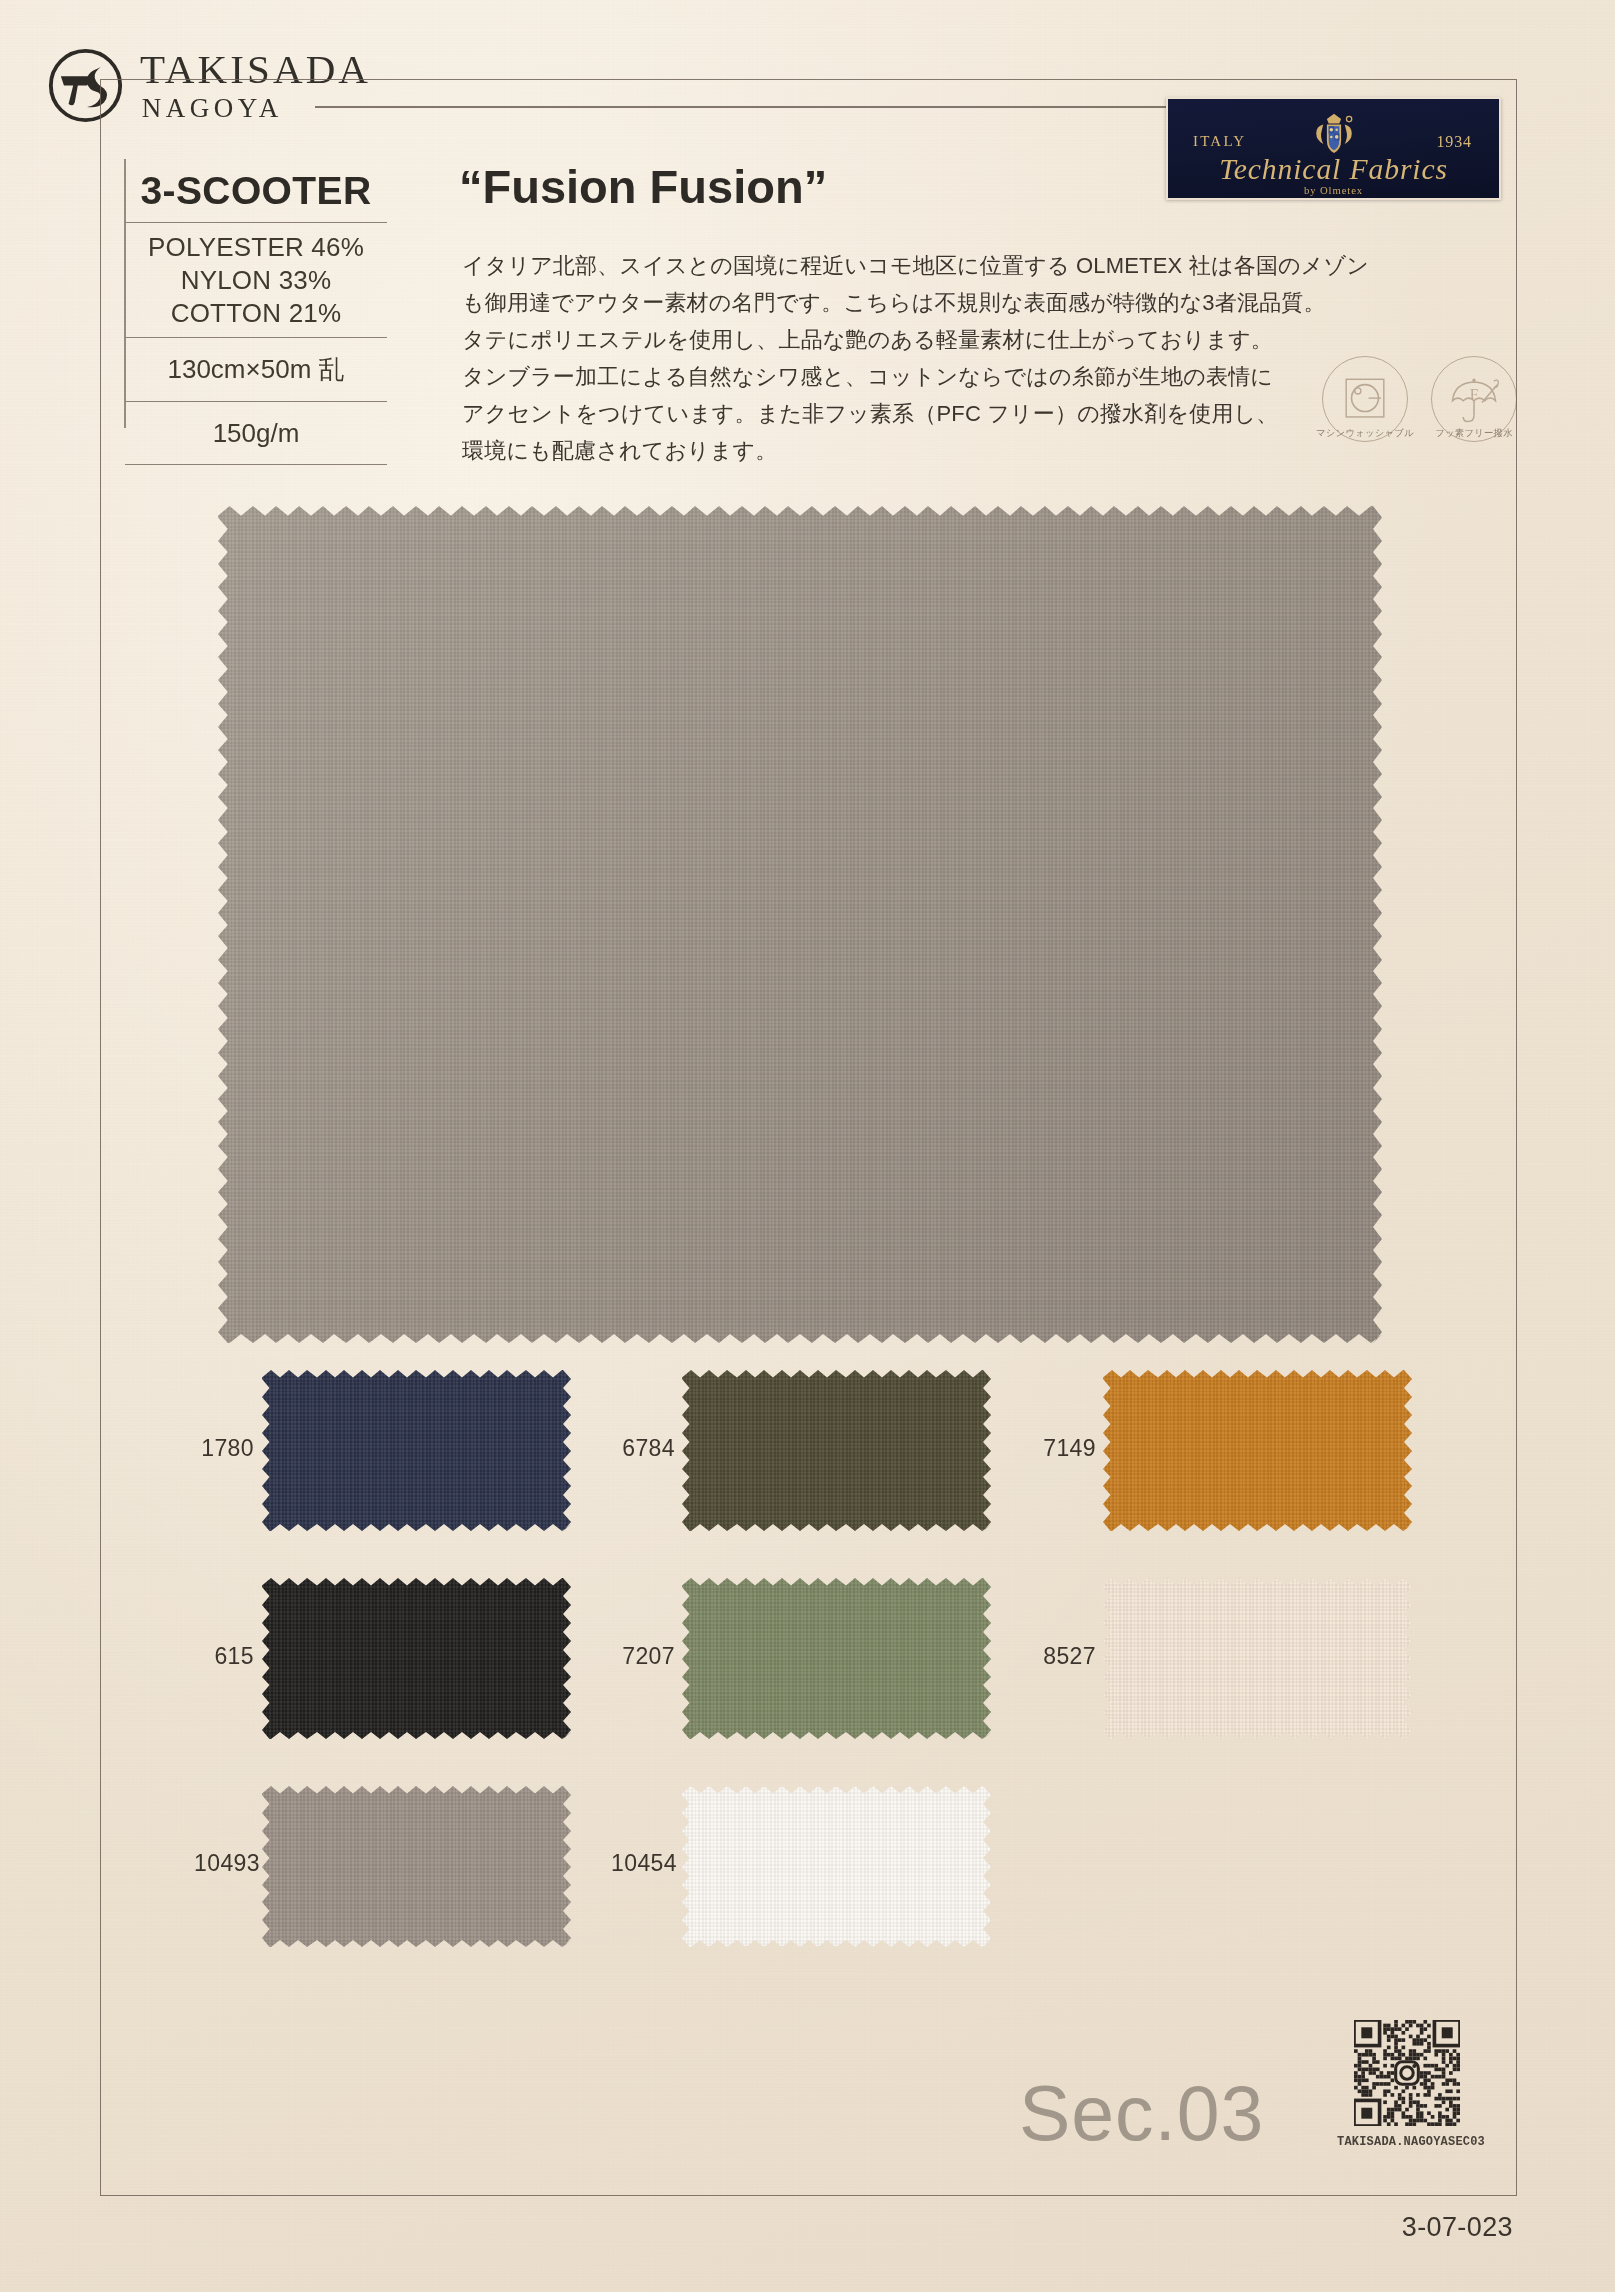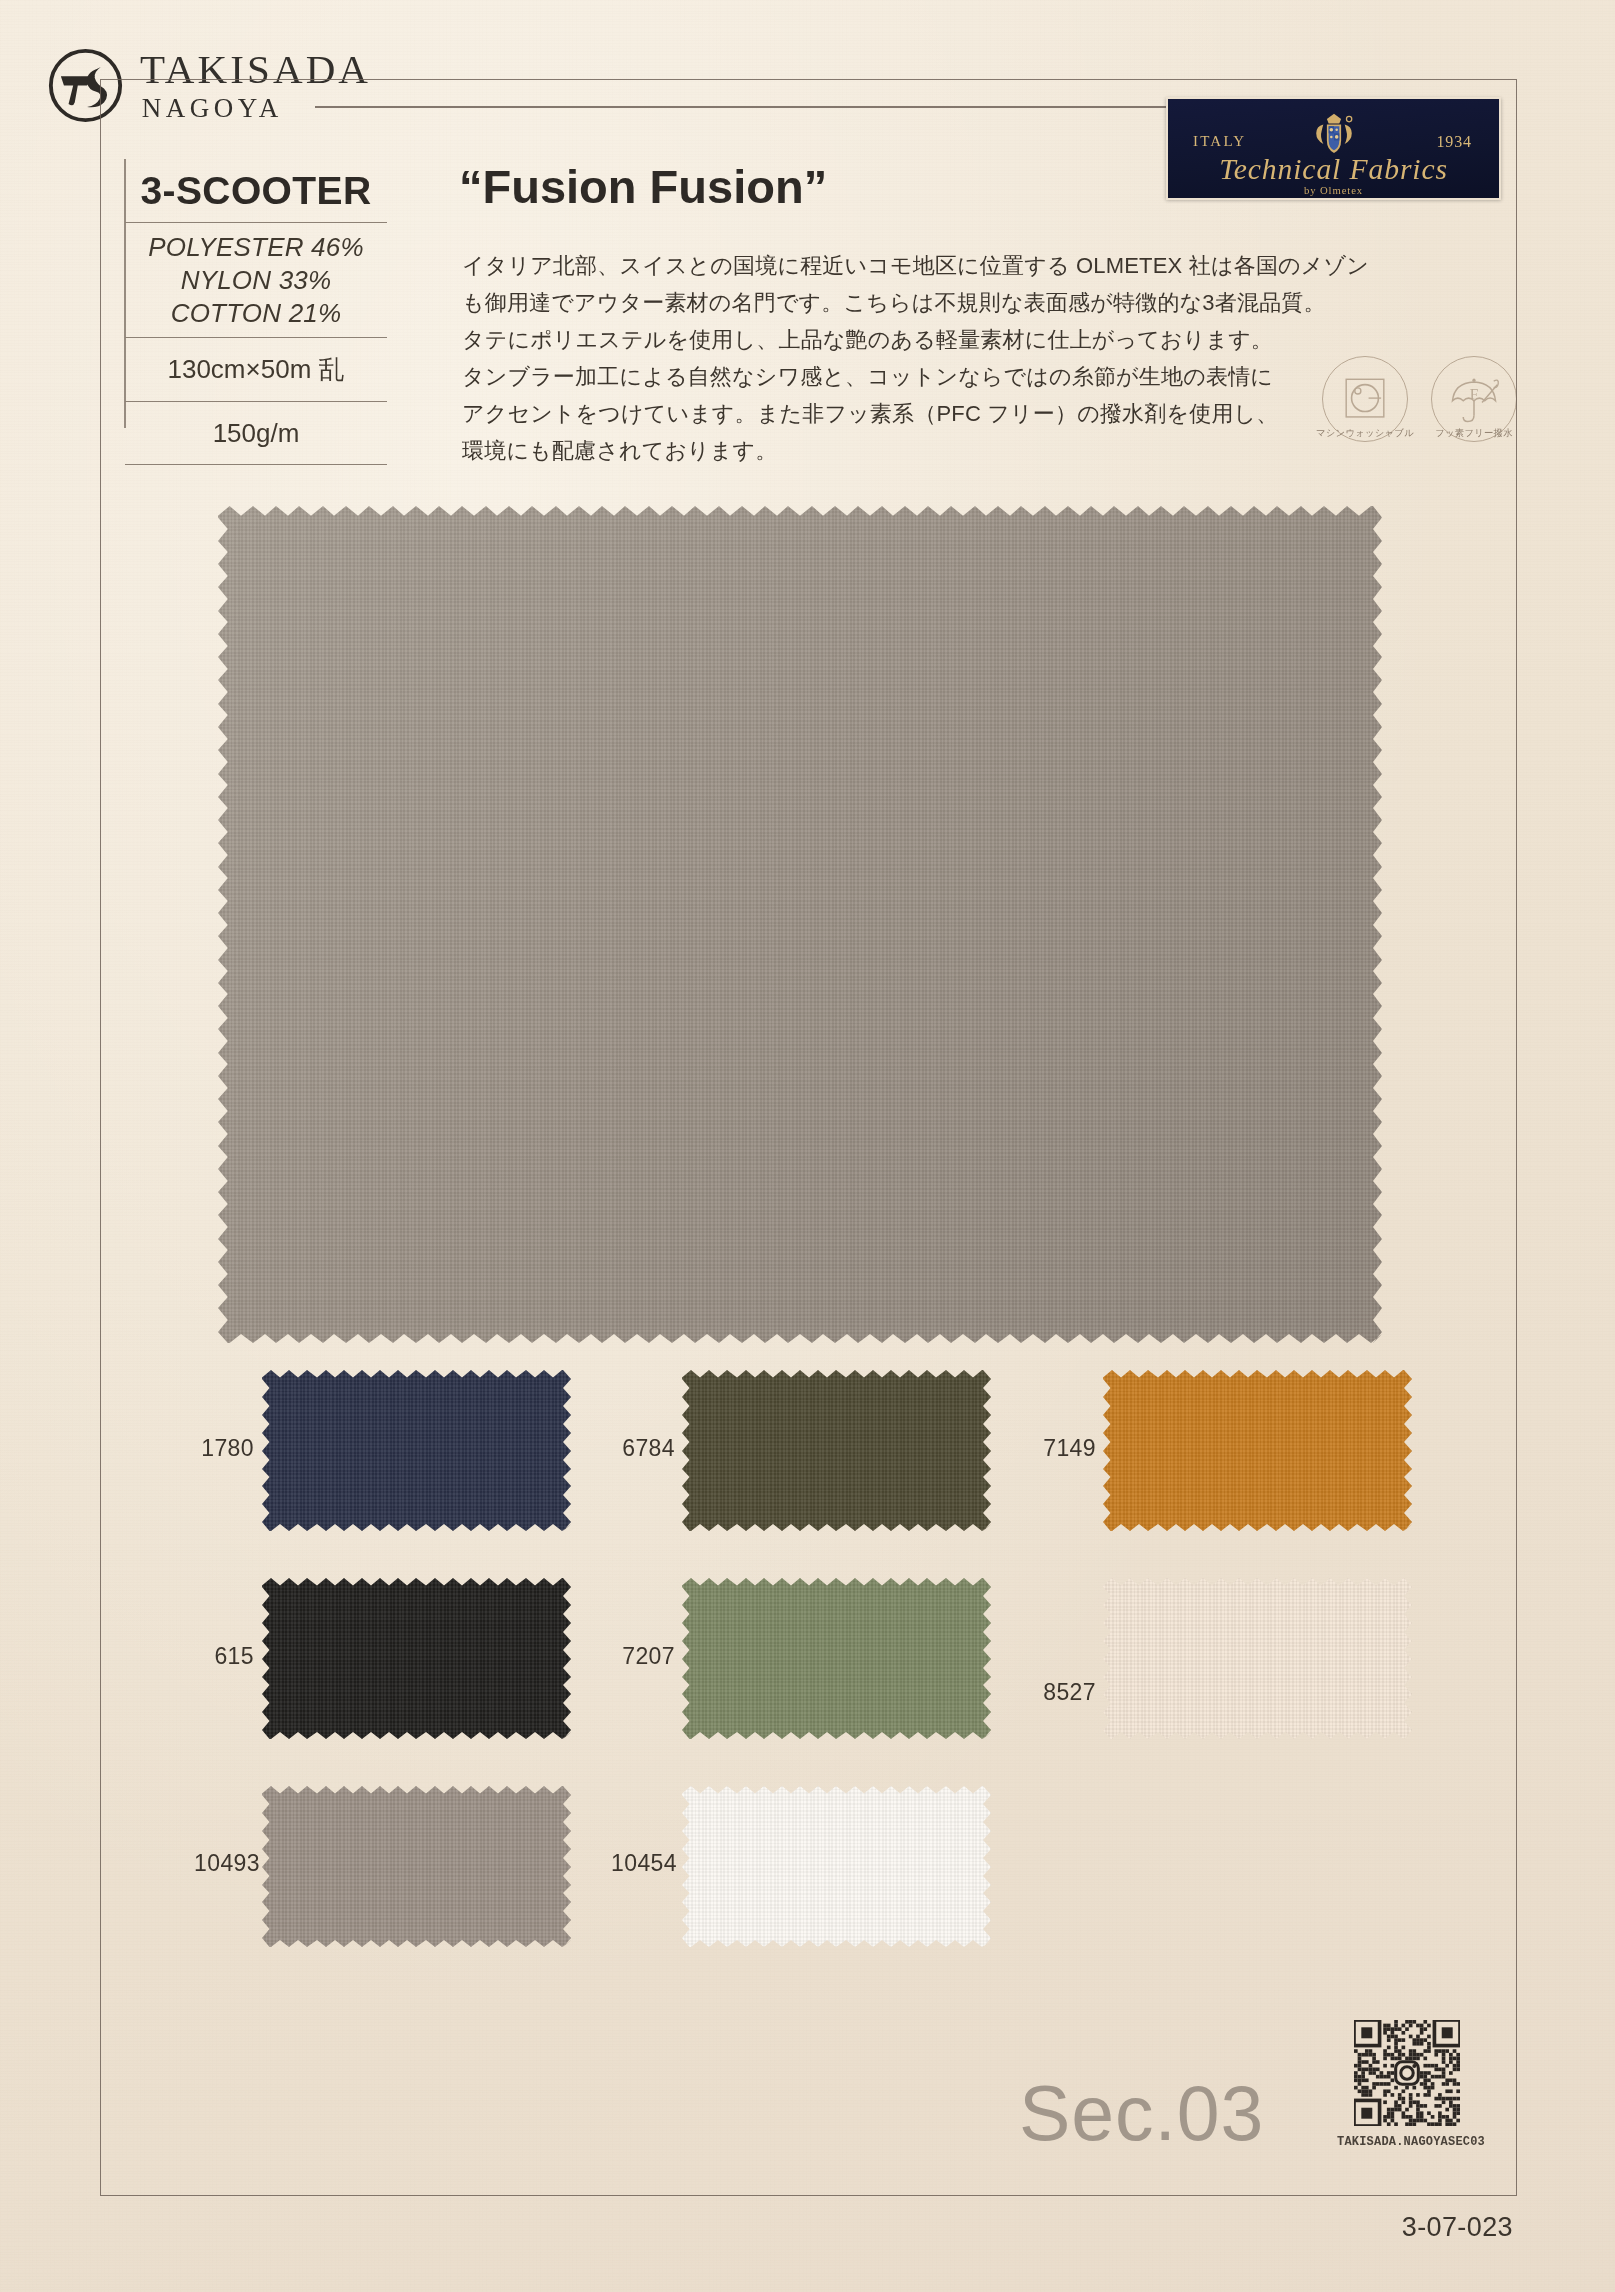--- a/index.html
+++ b/index.html
@@ -26,21 +26,21 @@
   .hdr-rule{position:absolute;left:315px;top:106px;width:1164px;height:1.8px;background:#6f6258;opacity:.85;}
   .logo{position:absolute;left:47px;top:45px;width:260px;height:86px;}
   .logo-mark{position:absolute;left:0;top:1.8px;width:77px;height:77px;}
   .logo-txt{position:absolute;left:93px;top:1.8px;}
   .logo-txt .t1{font-size:41px;letter-spacing:3.1px;color:#33302c;font-family:"Liberation Serif",serif;font-weight:400;line-height:45px;}
   .logo-txt .t2{font-size:27px;letter-spacing:4.5px;color:#33302c;font-family:"Liberation Serif",serif;line-height:32px;margin-left:1.8px;}
 
   .spec{position:absolute;left:125px;top:167px;width:262px;text-align:center;color:#3a352f;}
   .spec .name{font-size:39px;font-weight:700;letter-spacing:0.4px;color:#2e2a26;line-height:48px;}
   .spec hr{border:0;border-top:1.4px solid #8d8175;margin:7.2px 0 8px;}
-  .spec .comp{font-size:26px;line-height:33px;letter-spacing:0.2px;color:#40392f;font-style:italic;}
+  .spec .comp{font-size:26px;line-height:33px;letter-spacing:0.2px;color:#40392f;}
   .spec .size{font-size:26px;line-height:47px;color:#40392f;}
   .spec .wt{font-size:26px;line-height:47px;color:#40392f;}
   .spec-vline{position:absolute;left:124px;top:159px;width:1.8px;height:269px;background:#8d8175;opacity:.9;}
 
   .title{position:absolute;left:459px;top:159px;font-size:47px;font-weight:700;color:#2e2a26;letter-spacing:0px;}
   .desc{position:absolute;left:462px;top:247px;width:896px;font-size:22px;line-height:37px;color:#3c352d;letter-spacing:0.2px;}
   .desc div{white-space:nowrap;}
 
   
   .badge{
@@ -183,21 +183,21 @@
       <div class="sw-lbl" style="left: 190px; top: 1435px; width: 64px; text-align: right;">1780</div>
       <div class="sw" style="left: 262px; top: 1370px; background: repeating-linear-gradient(90deg, rgba(255, 255, 255, 0.055) 0px, rgba(255, 255, 255, 0.055) 1.8px, rgba(0, 0, 0, 0.04) 1.8px, rgba(0, 0, 0, 0.04) 3.6px), repeating-linear-gradient(0deg, rgba(255, 255, 255, 0.04) 0px, rgba(255, 255, 255, 0.04) 1.8px, rgba(0, 0, 0, 0.035) 1.8px, rgba(0, 0, 0, 0.035) 3.6px) rgb(43, 49, 72); clip-path: polygon(0px 7.5px, 9px 0px, 18px 7.5px, 27px 0px, 36px 7.5px, 45px 0px, 55px 7.5px, 64px 0px, 73px 7.5px, 82px 0px, 91px 7.5px, 100px 0px, 109px 7.5px, 118px 0px, 127px 7.5px, 136px 0px, 145px 7.5px, 154px 0px, 164px 7.5px, 173px 0px, 182px 7.5px, 191px 0px, 200px 7.5px, 209px 0px, 218px 7.5px, 227px 0px, 236px 7.5px, 245px 0px, 254px 7.5px, 264px 0px, 273px 7.5px, 282px 0px, 291px 7.5px, 300px 0px, 301px 0px, 301px 0px, 309px 9px, 301px 18px, 309px 27px, 301px 36px, 309px 45px, 301px 54px, 309px 63px, 301px 72px, 309px 81px, 301px 90px, 309px 99px, 301px 107px, 309px 116px, 301px 125px, 309px 134px, 301px 143px, 309px 152px, 301px 161px, 309px 154px, 300px 161px, 291px 154px, 282px 161px, 273px 154px, 264px 161px, 254px 154px, 245px 161px, 236px 154px, 227px 161px, 218px 154px, 209px 161px, 200px 154px, 191px 161px, 182px 154px, 173px 161px, 164px 154px, 154px 161px, 145px 154px, 136px 161px, 127px 154px, 118px 161px, 109px 154px, 100px 161px, 91px 154px, 82px 161px, 73px 154px, 64px 161px, 55px 154px, 45px 161px, 36px 154px, 27px 161px, 18px 154px, 9px 161px, 7.5px 161px, 7.5px 161px, 0px 152px, 7.5px 143px, 0px 134px, 7.5px 125px, 0px 116px, 7.5px 107px, 0px 99px, 7.5px 90px, 0px 81px, 7.5px 72px, 0px 63px, 7.5px 54px, 0px 45px, 7.5px 36px, 0px 27px, 7.5px 18px, 0px 9px);"></div>
       <div class="sw-lbl" style="left: 611px; top: 1435px; width: 64px; text-align: right;">6784</div>
       <div class="sw" style="left: 682px; top: 1370px; background: repeating-linear-gradient(90deg, rgba(255, 255, 255, 0.055) 0px, rgba(255, 255, 255, 0.055) 1.8px, rgba(0, 0, 0, 0.04) 1.8px, rgba(0, 0, 0, 0.04) 3.6px), repeating-linear-gradient(0deg, rgba(255, 255, 255, 0.04) 0px, rgba(255, 255, 255, 0.04) 1.8px, rgba(0, 0, 0, 0.035) 1.8px, rgba(0, 0, 0, 0.035) 3.6px) rgb(78, 74, 51); clip-path: polygon(0px 7.5px, 9px 0px, 18px 7.5px, 27px 0px, 36px 7.5px, 45px 0px, 55px 7.5px, 64px 0px, 73px 7.5px, 82px 0px, 91px 7.5px, 100px 0px, 109px 7.5px, 118px 0px, 127px 7.5px, 136px 0px, 145px 7.5px, 154px 0px, 164px 7.5px, 173px 0px, 182px 7.5px, 191px 0px, 200px 7.5px, 209px 0px, 218px 7.5px, 227px 0px, 236px 7.5px, 245px 0px, 254px 7.5px, 264px 0px, 273px 7.5px, 282px 0px, 291px 7.5px, 300px 0px, 301px 0px, 301px 0px, 309px 9px, 301px 18px, 309px 27px, 301px 36px, 309px 45px, 301px 54px, 309px 63px, 301px 72px, 309px 81px, 301px 90px, 309px 99px, 301px 107px, 309px 116px, 301px 125px, 309px 134px, 301px 143px, 309px 152px, 301px 161px, 309px 154px, 300px 161px, 291px 154px, 282px 161px, 273px 154px, 264px 161px, 254px 154px, 245px 161px, 236px 154px, 227px 161px, 218px 154px, 209px 161px, 200px 154px, 191px 161px, 182px 154px, 173px 161px, 164px 154px, 154px 161px, 145px 154px, 136px 161px, 127px 154px, 118px 161px, 109px 154px, 100px 161px, 91px 154px, 82px 161px, 73px 154px, 64px 161px, 55px 154px, 45px 161px, 36px 154px, 27px 161px, 18px 154px, 9px 161px, 7.5px 161px, 7.5px 161px, 0px 152px, 7.5px 143px, 0px 134px, 7.5px 125px, 0px 116px, 7.5px 107px, 0px 99px, 7.5px 90px, 0px 81px, 7.5px 72px, 0px 63px, 7.5px 54px, 0px 45px, 7.5px 36px, 0px 27px, 7.5px 18px, 0px 9px);"></div>
       <div class="sw-lbl" style="left: 1032px; top: 1435px; width: 64px; text-align: right;">7149</div>
       <div class="sw" style="left: 1103px; top: 1370px; background: repeating-linear-gradient(90deg, rgba(255, 255, 255, 0.055) 0px, rgba(255, 255, 255, 0.055) 1.8px, rgba(0, 0, 0, 0.04) 1.8px, rgba(0, 0, 0, 0.04) 3.6px), repeating-linear-gradient(0deg, rgba(255, 255, 255, 0.04) 0px, rgba(255, 255, 255, 0.04) 1.8px, rgba(0, 0, 0, 0.035) 1.8px, rgba(0, 0, 0, 0.035) 3.6px) rgb(199, 124, 32); clip-path: polygon(0px 7.5px, 9px 0px, 18px 7.5px, 27px 0px, 36px 7.5px, 45px 0px, 55px 7.5px, 64px 0px, 73px 7.5px, 82px 0px, 91px 7.5px, 100px 0px, 109px 7.5px, 118px 0px, 127px 7.5px, 136px 0px, 145px 7.5px, 154px 0px, 164px 7.5px, 173px 0px, 182px 7.5px, 191px 0px, 200px 7.5px, 209px 0px, 218px 7.5px, 227px 0px, 236px 7.5px, 245px 0px, 254px 7.5px, 264px 0px, 273px 7.5px, 282px 0px, 291px 7.5px, 300px 0px, 301px 0px, 301px 0px, 309px 9px, 301px 18px, 309px 27px, 301px 36px, 309px 45px, 301px 54px, 309px 63px, 301px 72px, 309px 81px, 301px 90px, 309px 99px, 301px 107px, 309px 116px, 301px 125px, 309px 134px, 301px 143px, 309px 152px, 301px 161px, 309px 154px, 300px 161px, 291px 154px, 282px 161px, 273px 154px, 264px 161px, 254px 154px, 245px 161px, 236px 154px, 227px 161px, 218px 154px, 209px 161px, 200px 154px, 191px 161px, 182px 154px, 173px 161px, 164px 154px, 154px 161px, 145px 154px, 136px 161px, 127px 154px, 118px 161px, 109px 154px, 100px 161px, 91px 154px, 82px 161px, 73px 154px, 64px 161px, 55px 154px, 45px 161px, 36px 154px, 27px 161px, 18px 154px, 9px 161px, 7.5px 161px, 7.5px 161px, 0px 152px, 7.5px 143px, 0px 134px, 7.5px 125px, 0px 116px, 7.5px 107px, 0px 99px, 7.5px 90px, 0px 81px, 7.5px 72px, 0px 63px, 7.5px 54px, 0px 45px, 7.5px 36px, 0px 27px, 7.5px 18px, 0px 9px);"></div>
       <div class="sw-lbl" style="left: 190px; top: 1643px; width: 64px; text-align: right;">615</div>
       <div class="sw" style="left: 262px; top: 1578px; background: repeating-linear-gradient(90deg, rgba(255, 255, 255, 0.055) 0px, rgba(255, 255, 255, 0.055) 1.8px, rgba(0, 0, 0, 0.04) 1.8px, rgba(0, 0, 0, 0.04) 3.6px), repeating-linear-gradient(0deg, rgba(255, 255, 255, 0.04) 0px, rgba(255, 255, 255, 0.04) 1.8px, rgba(0, 0, 0, 0.035) 1.8px, rgba(0, 0, 0, 0.035) 3.6px) rgb(32, 31, 29); clip-path: polygon(0px 7.5px, 9px 0px, 18px 7.5px, 27px 0px, 36px 7.5px, 45px 0px, 55px 7.5px, 64px 0px, 73px 7.5px, 82px 0px, 91px 7.5px, 100px 0px, 109px 7.5px, 118px 0px, 127px 7.5px, 136px 0px, 145px 7.5px, 154px 0px, 164px 7.5px, 173px 0px, 182px 7.5px, 191px 0px, 200px 7.5px, 209px 0px, 218px 7.5px, 227px 0px, 236px 7.5px, 245px 0px, 254px 7.5px, 264px 0px, 273px 7.5px, 282px 0px, 291px 7.5px, 300px 0px, 301px 0px, 301px 0px, 309px 9px, 301px 18px, 309px 27px, 301px 36px, 309px 45px, 301px 54px, 309px 63px, 301px 72px, 309px 81px, 301px 90px, 309px 99px, 301px 107px, 309px 116px, 301px 125px, 309px 134px, 301px 143px, 309px 152px, 301px 161px, 309px 154px, 300px 161px, 291px 154px, 282px 161px, 273px 154px, 264px 161px, 254px 154px, 245px 161px, 236px 154px, 227px 161px, 218px 154px, 209px 161px, 200px 154px, 191px 161px, 182px 154px, 173px 161px, 164px 154px, 154px 161px, 145px 154px, 136px 161px, 127px 154px, 118px 161px, 109px 154px, 100px 161px, 91px 154px, 82px 161px, 73px 154px, 64px 161px, 55px 154px, 45px 161px, 36px 154px, 27px 161px, 18px 154px, 9px 161px, 7.5px 161px, 7.5px 161px, 0px 152px, 7.5px 143px, 0px 134px, 7.5px 125px, 0px 116px, 7.5px 107px, 0px 99px, 7.5px 90px, 0px 81px, 7.5px 72px, 0px 63px, 7.5px 54px, 0px 45px, 7.5px 36px, 0px 27px, 7.5px 18px, 0px 9px);"></div>
       <div class="sw-lbl" style="left: 611px; top: 1643px; width: 64px; text-align: right;">7207</div>
       <div class="sw" style="left: 682px; top: 1578px; background: repeating-linear-gradient(90deg, rgba(255, 255, 255, 0.055) 0px, rgba(255, 255, 255, 0.055) 1.8px, rgba(0, 0, 0, 0.04) 1.8px, rgba(0, 0, 0, 0.04) 3.6px), repeating-linear-gradient(0deg, rgba(255, 255, 255, 0.04) 0px, rgba(255, 255, 255, 0.04) 1.8px, rgba(0, 0, 0, 0.035) 1.8px, rgba(0, 0, 0, 0.035) 3.6px) rgb(124, 135, 99); clip-path: polygon(0px 7.5px, 9px 0px, 18px 7.5px, 27px 0px, 36px 7.5px, 45px 0px, 55px 7.5px, 64px 0px, 73px 7.5px, 82px 0px, 91px 7.5px, 100px 0px, 109px 7.5px, 118px 0px, 127px 7.5px, 136px 0px, 145px 7.5px, 154px 0px, 164px 7.5px, 173px 0px, 182px 7.5px, 191px 0px, 200px 7.5px, 209px 0px, 218px 7.5px, 227px 0px, 236px 7.5px, 245px 0px, 254px 7.5px, 264px 0px, 273px 7.5px, 282px 0px, 291px 7.5px, 300px 0px, 301px 0px, 301px 0px, 309px 9px, 301px 18px, 309px 27px, 301px 36px, 309px 45px, 301px 54px, 309px 63px, 301px 72px, 309px 81px, 301px 90px, 309px 99px, 301px 107px, 309px 116px, 301px 125px, 309px 134px, 301px 143px, 309px 152px, 301px 161px, 309px 154px, 300px 161px, 291px 154px, 282px 161px, 273px 154px, 264px 161px, 254px 154px, 245px 161px, 236px 154px, 227px 161px, 218px 154px, 209px 161px, 200px 154px, 191px 161px, 182px 154px, 173px 161px, 164px 154px, 154px 161px, 145px 154px, 136px 161px, 127px 154px, 118px 161px, 109px 154px, 100px 161px, 91px 154px, 82px 161px, 73px 154px, 64px 161px, 55px 154px, 45px 161px, 36px 154px, 27px 161px, 18px 154px, 9px 161px, 7.5px 161px, 7.5px 161px, 0px 152px, 7.5px 143px, 0px 134px, 7.5px 125px, 0px 116px, 7.5px 107px, 0px 99px, 7.5px 90px, 0px 81px, 7.5px 72px, 0px 63px, 7.5px 54px, 0px 45px, 7.5px 36px, 0px 27px, 7.5px 18px, 0px 9px);"></div>
-      <div class="sw-lbl" style="left: 1032px; top: 1643px; width: 64px; text-align: right; margin-top: 36px;">8527</div>
+      <div class="sw-lbl" style="left: 1032px; top: 1643px; width: 64px; text-align: right;">8527</div>
       <div class="sw" style="left: 1103px; top: 1578px; background: repeating-linear-gradient(90deg, rgba(255, 255, 255, 0.055) 0px, rgba(255, 255, 255, 0.055) 1.8px, rgba(0, 0, 0, 0.04) 1.8px, rgba(0, 0, 0, 0.04) 3.6px), repeating-linear-gradient(0deg, rgba(255, 255, 255, 0.04) 0px, rgba(255, 255, 255, 0.04) 1.8px, rgba(0, 0, 0, 0.035) 1.8px, rgba(0, 0, 0, 0.035) 3.6px) rgb(244, 230, 214); clip-path: polygon(0px 7.5px, 9px 0px, 18px 7.5px, 27px 0px, 36px 7.5px, 45px 0px, 55px 7.5px, 64px 0px, 73px 7.5px, 82px 0px, 91px 7.5px, 100px 0px, 109px 7.5px, 118px 0px, 127px 7.5px, 136px 0px, 145px 7.5px, 154px 0px, 164px 7.5px, 173px 0px, 182px 7.5px, 191px 0px, 200px 7.5px, 209px 0px, 218px 7.5px, 227px 0px, 236px 7.5px, 245px 0px, 254px 7.5px, 264px 0px, 273px 7.5px, 282px 0px, 291px 7.5px, 300px 0px, 301px 0px, 301px 0px, 309px 9px, 301px 18px, 309px 27px, 301px 36px, 309px 45px, 301px 54px, 309px 63px, 301px 72px, 309px 81px, 301px 90px, 309px 99px, 301px 107px, 309px 116px, 301px 125px, 309px 134px, 301px 143px, 309px 152px, 301px 161px, 309px 154px, 300px 161px, 291px 154px, 282px 161px, 273px 154px, 264px 161px, 254px 154px, 245px 161px, 236px 154px, 227px 161px, 218px 154px, 209px 161px, 200px 154px, 191px 161px, 182px 154px, 173px 161px, 164px 154px, 154px 161px, 145px 154px, 136px 161px, 127px 154px, 118px 161px, 109px 154px, 100px 161px, 91px 154px, 82px 161px, 73px 154px, 64px 161px, 55px 154px, 45px 161px, 36px 154px, 27px 161px, 18px 154px, 9px 161px, 7.5px 161px, 7.5px 161px, 0px 152px, 7.5px 143px, 0px 134px, 7.5px 125px, 0px 116px, 7.5px 107px, 0px 99px, 7.5px 90px, 0px 81px, 7.5px 72px, 0px 63px, 7.5px 54px, 0px 45px, 7.5px 36px, 0px 27px, 7.5px 18px, 0px 9px);"></div>
       <div class="sw-lbl" style="left: 194px; top: 1850px; width: 64px; text-align: right;">10493</div>
       <div class="sw" style="left: 262px; top: 1786px; background: repeating-linear-gradient(90deg, rgba(255, 255, 255, 0.055) 0px, rgba(255, 255, 255, 0.055) 1.8px, rgba(0, 0, 0, 0.04) 1.8px, rgba(0, 0, 0, 0.04) 3.6px), repeating-linear-gradient(0deg, rgba(255, 255, 255, 0.04) 0px, rgba(255, 255, 255, 0.04) 1.8px, rgba(0, 0, 0, 0.035) 1.8px, rgba(0, 0, 0, 0.035) 3.6px) rgb(155, 144, 134); clip-path: polygon(0px 7.5px, 9px 0px, 18px 7.5px, 27px 0px, 36px 7.5px, 45px 0px, 55px 7.5px, 64px 0px, 73px 7.5px, 82px 0px, 91px 7.5px, 100px 0px, 109px 7.5px, 118px 0px, 127px 7.5px, 136px 0px, 145px 7.5px, 154px 0px, 164px 7.5px, 173px 0px, 182px 7.5px, 191px 0px, 200px 7.5px, 209px 0px, 218px 7.5px, 227px 0px, 236px 7.5px, 245px 0px, 254px 7.5px, 264px 0px, 273px 7.5px, 282px 0px, 291px 7.5px, 300px 0px, 301px 0px, 301px 0px, 309px 9px, 301px 18px, 309px 27px, 301px 36px, 309px 45px, 301px 54px, 309px 63px, 301px 72px, 309px 81px, 301px 90px, 309px 99px, 301px 107px, 309px 116px, 301px 125px, 309px 134px, 301px 143px, 309px 152px, 301px 161px, 309px 154px, 300px 161px, 291px 154px, 282px 161px, 273px 154px, 264px 161px, 254px 154px, 245px 161px, 236px 154px, 227px 161px, 218px 154px, 209px 161px, 200px 154px, 191px 161px, 182px 154px, 173px 161px, 164px 154px, 154px 161px, 145px 154px, 136px 161px, 127px 154px, 118px 161px, 109px 154px, 100px 161px, 91px 154px, 82px 161px, 73px 154px, 64px 161px, 55px 154px, 45px 161px, 36px 154px, 27px 161px, 18px 154px, 9px 161px, 7.5px 161px, 7.5px 161px, 0px 152px, 7.5px 143px, 0px 134px, 7.5px 125px, 0px 116px, 7.5px 107px, 0px 99px, 7.5px 90px, 0px 81px, 7.5px 72px, 0px 63px, 7.5px 54px, 0px 45px, 7.5px 36px, 0px 27px, 7.5px 18px, 0px 9px);"></div>
       <div class="sw-lbl" style="left: 611px; top: 1850px; width: 64px; text-align: right;">10454</div>
       <div class="sw" style="left: 682px; top: 1786px; background: repeating-linear-gradient(90deg, rgba(255, 255, 255, 0.055) 0px, rgba(255, 255, 255, 0.055) 1.8px, rgba(0, 0, 0, 0.04) 1.8px, rgba(0, 0, 0, 0.04) 3.6px), repeating-linear-gradient(0deg, rgba(255, 255, 255, 0.04) 0px, rgba(255, 255, 255, 0.04) 1.8px, rgba(0, 0, 0, 0.035) 1.8px, rgba(0, 0, 0, 0.035) 3.6px) rgb(251, 248, 243); clip-path: polygon(0px 7.5px, 9px 0px, 18px 7.5px, 27px 0px, 36px 7.5px, 45px 0px, 55px 7.5px, 64px 0px, 73px 7.5px, 82px 0px, 91px 7.5px, 100px 0px, 109px 7.5px, 118px 0px, 127px 7.5px, 136px 0px, 145px 7.5px, 154px 0px, 164px 7.5px, 173px 0px, 182px 7.5px, 191px 0px, 200px 7.5px, 209px 0px, 218px 7.5px, 227px 0px, 236px 7.5px, 245px 0px, 254px 7.5px, 264px 0px, 273px 7.5px, 282px 0px, 291px 7.5px, 300px 0px, 301px 0px, 301px 0px, 309px 9px, 301px 18px, 309px 27px, 301px 36px, 309px 45px, 301px 54px, 309px 63px, 301px 72px, 309px 81px, 301px 90px, 309px 99px, 301px 107px, 309px 116px, 301px 125px, 309px 134px, 301px 143px, 309px 152px, 301px 161px, 309px 154px, 300px 161px, 291px 154px, 282px 161px, 273px 154px, 264px 161px, 254px 154px, 245px 161px, 236px 154px, 227px 161px, 218px 154px, 209px 161px, 200px 154px, 191px 161px, 182px 154px, 173px 161px, 164px 154px, 154px 161px, 145px 154px, 136px 161px, 127px 154px, 118px 161px, 109px 154px, 100px 161px, 91px 154px, 82px 161px, 73px 154px, 64px 161px, 55px 154px, 45px 161px, 36px 154px, 27px 161px, 18px 154px, 9px 161px, 7.5px 161px, 7.5px 161px, 0px 152px, 7.5px 143px, 0px 134px, 7.5px 125px, 0px 116px, 7.5px 107px, 0px 99px, 7.5px 90px, 0px 81px, 7.5px 72px, 0px 63px, 7.5px 54px, 0px 45px, 7.5px 36px, 0px 27px, 7.5px 18px, 0px 9px);"></div>
     </div>
 
   <div class="frame"></div>
   <div class="sec">Sec.03</div>
   <div class="qr">

